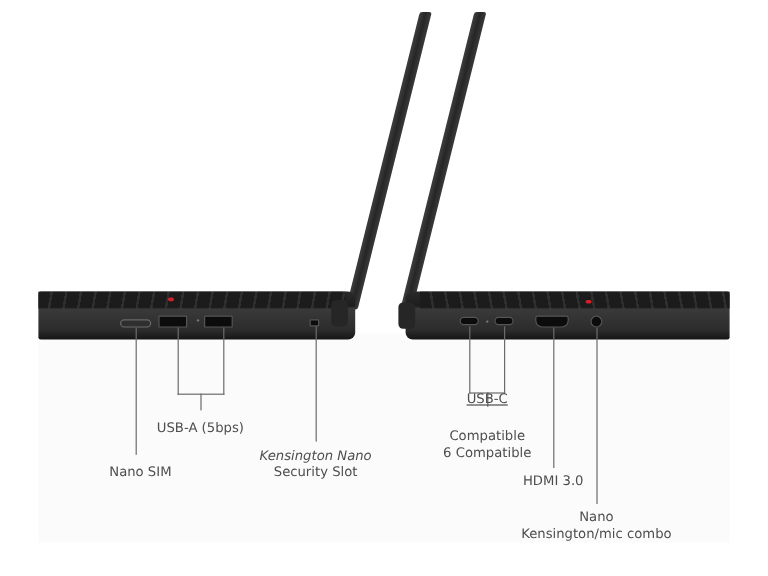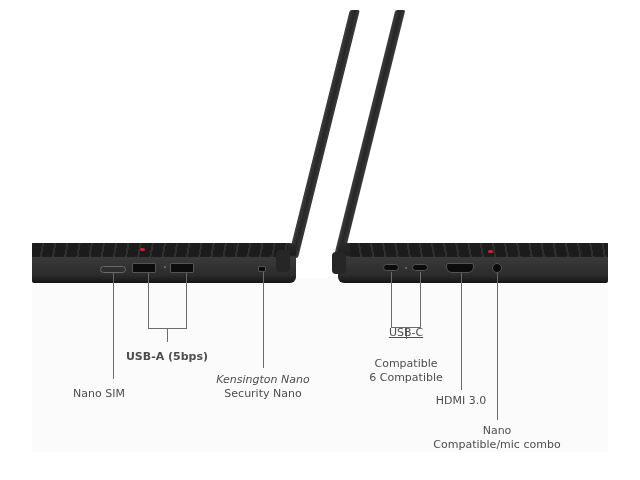--- a/index.html
+++ b/index.html
@@ -97,30 +97,30 @@
   <div class="port jack" style="left:492px; top:263px; width:10px; height:10px;"></div>
 </div>
 
 <div class="vline" style="left:113px; top:273px; height:106px;"></div>
 <div class="vline" style="left:148px; top:273px; height:56px;"></div>
 <div class="vline" style="left:186px; top:273px; height:56px;"></div>
 <div class="hline" style="left:148px; top:328px; width:39px;"></div>
 <div class="vline" style="left:167px; top:328px; height:14px;"></div>
 <div class="vline" style="left:263px; top:272px; height:96px;"></div>
 
-<div class="label" style="left:120px; top:350px; width:94px;font-weight:bold;">USB-A (5bps)</div>
-<div class="label" style="left:64px; top:387px; width:70px;">Nano SIM</div>
+<div class="label" style="left:120px; top:350px; width:94px;">USB-A (5bps)</div>
+<div class="label" style="left:82px; top:387px; width:70px;">Nano SIM</div>
 <div class="label" style="left:208px; top:373px; width:110px;font-style:italic;">Kensington Nano</div>
-<div class="label" style="left:208px; top:387px; width:110px;">Security Nano</div>
+<div class="label" style="left:208px; top:387px; width:110px;">Security Slot</div>
 
 <div class="vline" style="left:391px; top:272px; height:56px;"></div>
 <div class="vline" style="left:420px; top:272px; height:56px;"></div>
 <div class="hline" style="left:391px; top:327px; width:30px;"></div>
 <div class="vline" style="left:406px; top:327px; height:12px;"></div>
 <div class="vline" style="left:461px; top:273px; height:117px;"></div>
 <div class="vline" style="left:497px; top:273px; height:147px;"></div>
 
 <div class="label" style="left:356px; top:326px; width:100px;text-decoration:underline;">USB-C</div>
 <div class="label" style="left:356px; top:357px; width:100px;">Compatible</div>
 <div class="label" style="left:356px; top:371px; width:100px;">6 Compatible</div>
 <div class="label" style="left:431px; top:394px; width:60px;">HDMI 3.0</div>
 <div class="label" style="left:432px; top:424px; width:130px;">Nano</div>
-<div class="label" style="left:432px; top:438px; width:130px;">Compatible/mic combo</div>
+<div class="label" style="left:432px; top:438px; width:130px;">Kensington/mic combo</div>
 
 </body></html>

